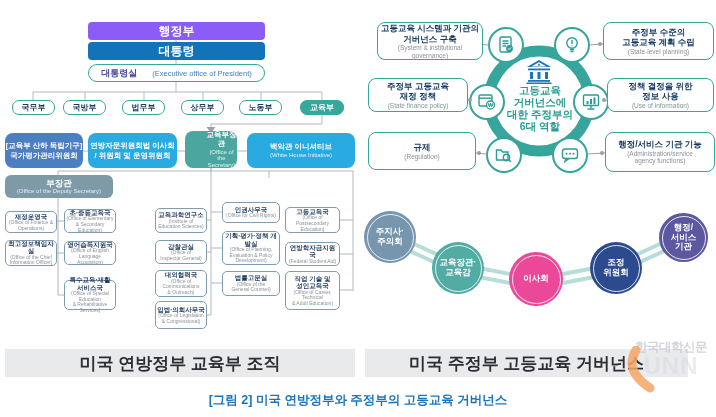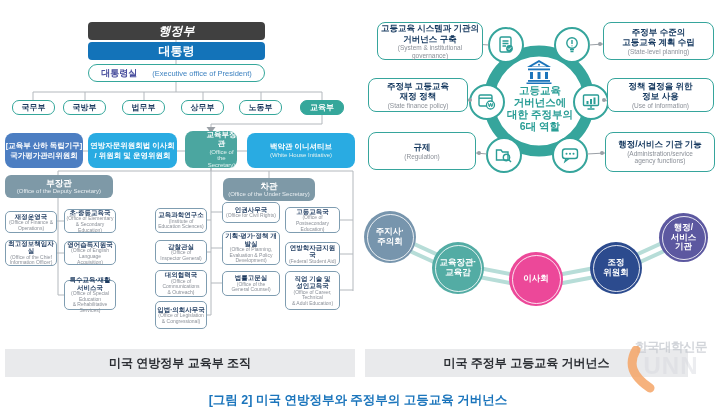--- a/index.html
+++ b/index.html
@@ -8,21 +8,21 @@
   #wires { position:absolute; left:0; top:0; z-index:0; }
 
   .abs { position:absolute; }
   .ctr { display:flex; align-items:center; justify-content:center; text-align:center; }
   .col { flex-direction:column; }
   .pre { white-space:pre-line; }
 
   
   .topbox { left:88px; width:177px; height:18px; border-radius:4px; color:#fff;
             font-size:12px; font-weight:bold; z-index:2; }
-  .box-exec { background:#404040; top:22px;font-style:italic; }
+  .box-exec { background:#8b5cf6; top:22px; }
   .box-pres { background:#1373b9; top:42px; }
   .box-office { top:64px; left:88px; width:177px; height:18px; background:#fff;
             border:1.2px solid #35a79b; border-radius:9px; z-index:2; gap:15px;}
   .box-office .kr { font-size:9px; font-weight:bold; color:#4a4f9e; }
   .box-office .en { font-size:7.5px; color:#3f83c0; }
 
   .ministry { top:100px; height:15px; background:#fff; border:1.2px solid #35a79b;
             border-radius:7px; font-size:8px; font-weight:bold; color:#1d3a5f; z-index:2; }
   .ministry.filled { background:#35a79b; border-color:#35a79b; color:#fff; }
 
@@ -49,21 +49,21 @@
   .center-text { left:501px; top:84px; width:78px; z-index:3; color:#2a9e96;
                  font-weight:bold; font-size:10.5px; line-height:1.15; }
 
   .arc-circle { border-radius:50%; color:#fff; font-weight:bold; font-size:8.5px;
                 line-height:1.12; z-index:3; }
   .arc-circle .ring { position:absolute; inset:2.5px; border:1.4px solid rgba(255,255,255,.85);
                 border-radius:50%; }
   .arc-circle .lbl { position:relative; }
 
   .footer-bar { top:349px; height:28px; background:#e9eaec; z-index:1;
-                font-size:12px; font-weight:bold; color:#2b2e33; }
+                font-size:17px; font-weight:bold; color:#2b2e33; }
   .caption { left:0; top:392px; width:716px; text-align:center; z-index:2;
              font-size:12.5px; font-weight:bold; color:#1b75bc; }
 
   .wm { left:628px; top:339px; width:86px; z-index:4; text-align:center; pointer-events:none; }
   .wm .t1 { font-size:12.5px; font-weight:bold; color:rgba(195,199,205,.75); letter-spacing:-.5px;}
   .wm .t2 { font-size:24px; font-weight:bold; color:rgba(213,216,221,.45); line-height:.8; letter-spacing:1px;}
 </style>
 </head>
 <body>
 
@@ -143,24 +143,20 @@
   </div>
   <div class="abs ctr col row2" style="left:247px;top:133px;width:108px;height:35px;background:#29abe2;">
     <span>백악관 이니셔티브</span>
     <span class="en">(White House Initiative)</span>
   </div>
 
   <div class="abs ctr col bigoff" style="left:5px;top:175px;width:108px;height:23px;">
     <span class="kr">부장관</span>
     <span class="en">(Office of the Deputy Secretary)</span>
   </div>
-  <div class="abs ctr col bigoff" style="left:223px;top:178px;width:92px;height:23px;">
-    <span class="kr">차관</span>
-    <span class="en">(Office of the Under Secretary)</span>
-  </div>
 
   <div class="abs ctr col small-box" style="left:5px;top:211px;width:52px;height:22px;">
     <span class="kr pre">재정운영국</span>
     <span class="en pre">(Office of Finance &amp;
 Operations)</span>
   </div>
   <div class="abs ctr col small-box" style="left:5px;top:240px;width:52px;height:26px;">
     <span class="kr pre">최고정보책임자실</span>
     <span class="en pre">(Office of the Chief
 Information Officer)</span>

